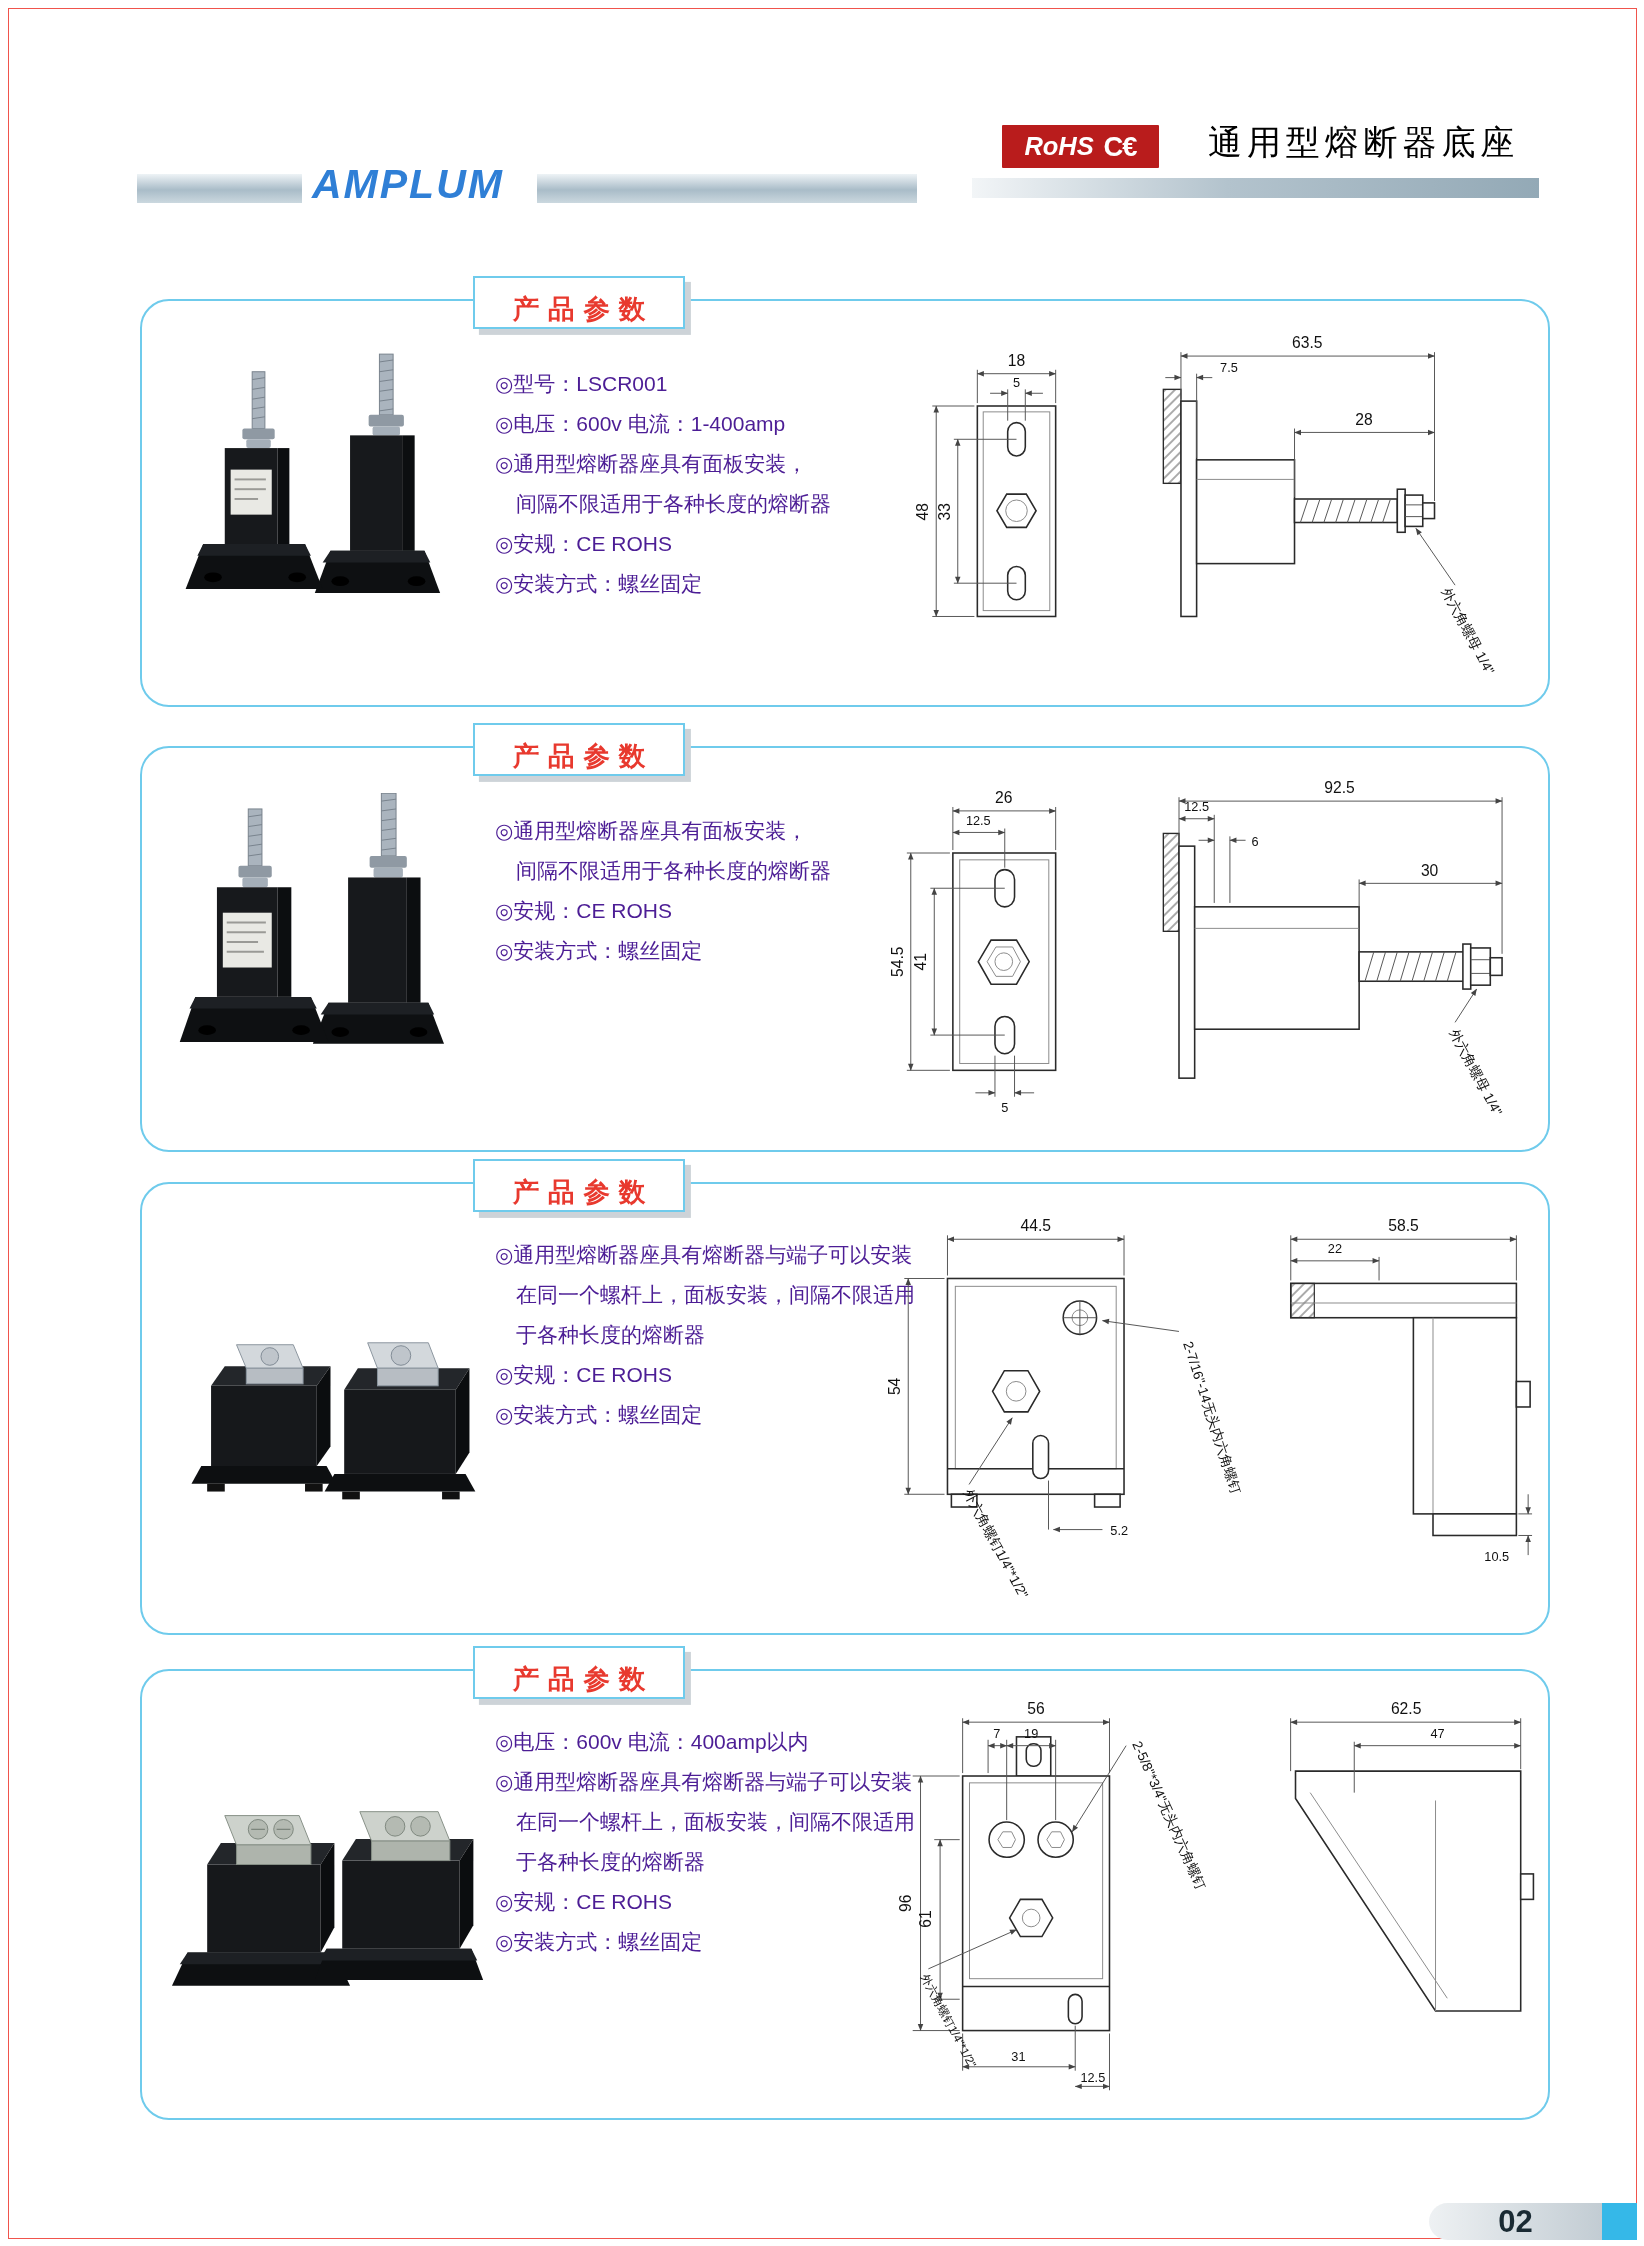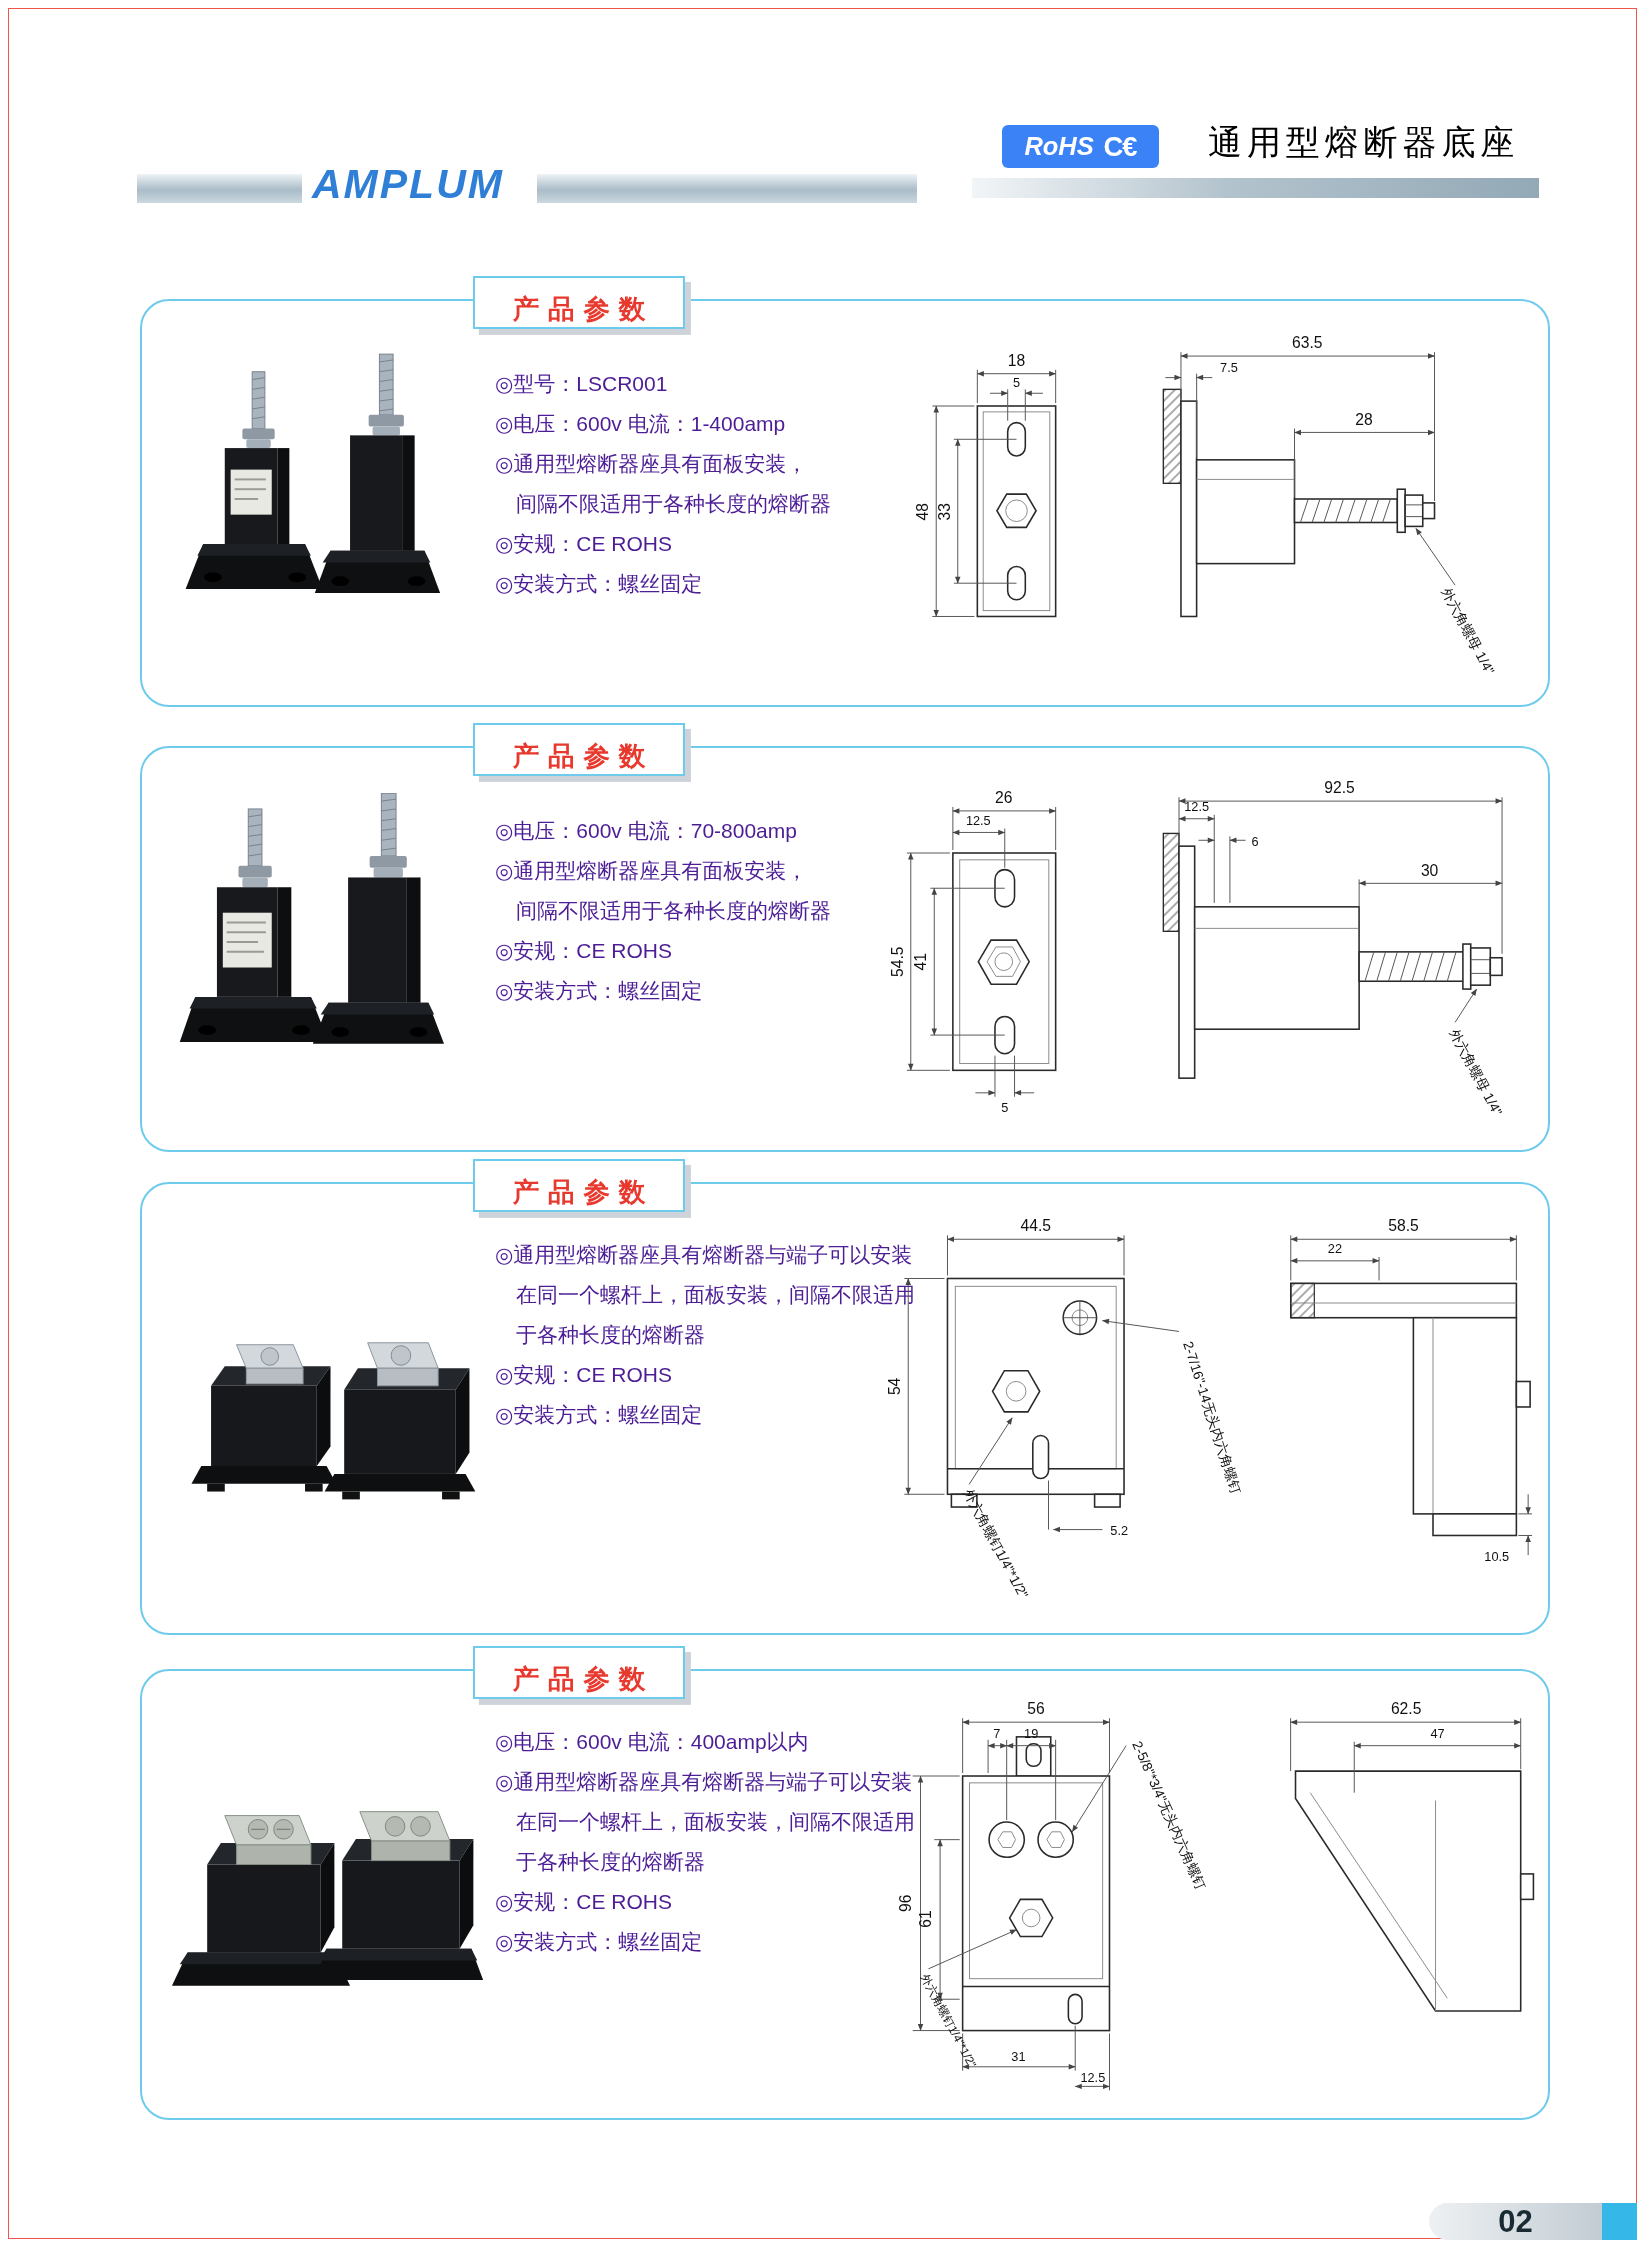--- a/index.html
+++ b/index.html
@@ -7,22 +7,22 @@
        font-family:"Liberation Sans","DejaVu Sans",sans-serif;color:#111}
   .frame{position:absolute;inset:7.8px;border:1.5px solid #f0544c;pointer-events:none}
 
   
   .brand-seg1{position:absolute;left:137px;top:174px;width:165px;height:29px;
       background:linear-gradient(180deg,#eef3f6,#a9bcc8 55%,#cbd8df)}
   .brand-seg2{position:absolute;left:537px;top:174px;width:380px;height:29px;
       background:linear-gradient(180deg,#eef3f6,#a9bcc8 55%,#cbd8df)}
   .brand-text{position:absolute;left:312px;top:161px;font-size:41px;font-weight:bold;
       font-style:italic;color:#2f7fd6;letter-spacing:2px}
-  .badge{position:absolute;left:1002px;top:125px;width:157px;height:43px;background:#3b82f6;
-      border-radius:6px;display:flex;align-items:center;justify-content:center;gap:9.8px;color:#fff;font-weight:bold}
+  .badge{position:absolute;left:1002px;top:125px;width:157px;height:43px;background:#b91c1c;
+      border-radius:1px;display:flex;align-items:center;justify-content:center;gap:9.8px;color:#fff;font-weight:bold}
   .badge .rohs{font-size:25.5px;font-style:italic}
   .badge .ce{font-size:27.4px;letter-spacing:-1px}
   .page-title{position:absolute;left:1208px;top:120px;font-size:34px;font-weight:normal;letter-spacing:4.9px;color:#000}
   .title-bar{position:absolute;left:972px;top:178px;width:567px;height:19.6px;
       background:linear-gradient(90deg,#f2f5f7,#b3c3cd 45%,#93a9b6)}
 
   
   .product-box{position:absolute;left:140px;width:1406px;border:2.5px solid #6fcbec;border-radius:29px;background:#fff}
   .b1{top:299px;height:404px}
   .b2{top:746px;height:402px}
@@ -271,21 +271,20 @@
           </g>
         <polygon points="28,208 146,208 164,254 12,254" fill="#0e1012"></polygon>
         <polygon points="28,208 146,208 152,220 22,220" fill="#1d2024"></polygon>
         <ellipse cx="40" cy="242" rx="9" ry="5" fill="#000"></ellipse>
         <ellipse cx="136" cy="242" rx="9" ry="5" fill="#000"></ellipse>
       </g>
     </svg>
   </div>
 
   <div class="specs">
-    <div class="spec-line">◎电压：600v 电流：70-800amp</div>
     <div class="spec-line">◎通用型熔断器座具有面板安装，</div>
     <div class="spec-line">　间隔不限适用于各种长度的熔断器</div>
     <div class="spec-line">◎安规：CE ROHS</div>
     <div class="spec-line">◎安装方式：螺丝固定</div>
   </div>
 
   <svg class="drawing" viewBox="0 0 680 380" width="667" height="372">
     <defs>
       <marker id="m2" viewBox="0 0 10 10" refX="9.5" refY="5" markerWidth="9" markerHeight="7" orient="auto-start-reverse">
         <path d="M0,1 L10,5 L0,9 Z" fill="#444"></path>

